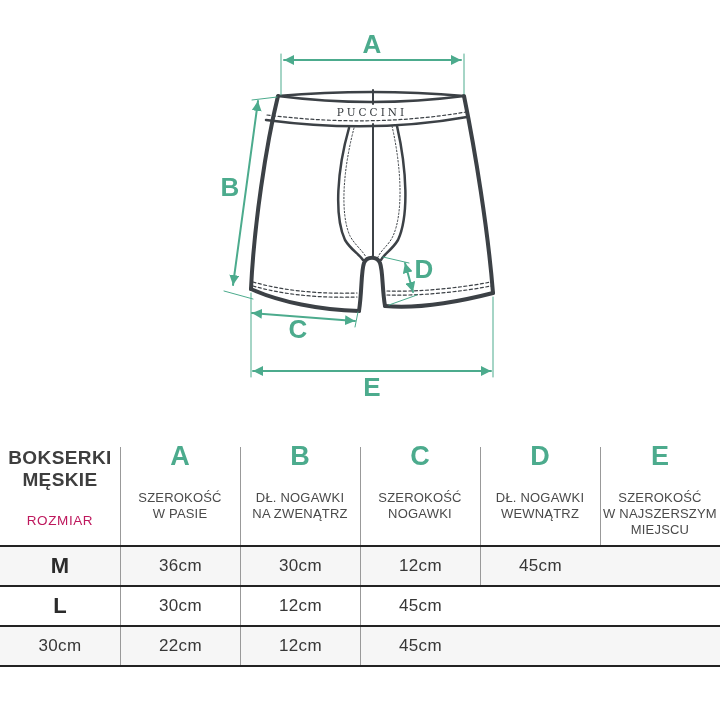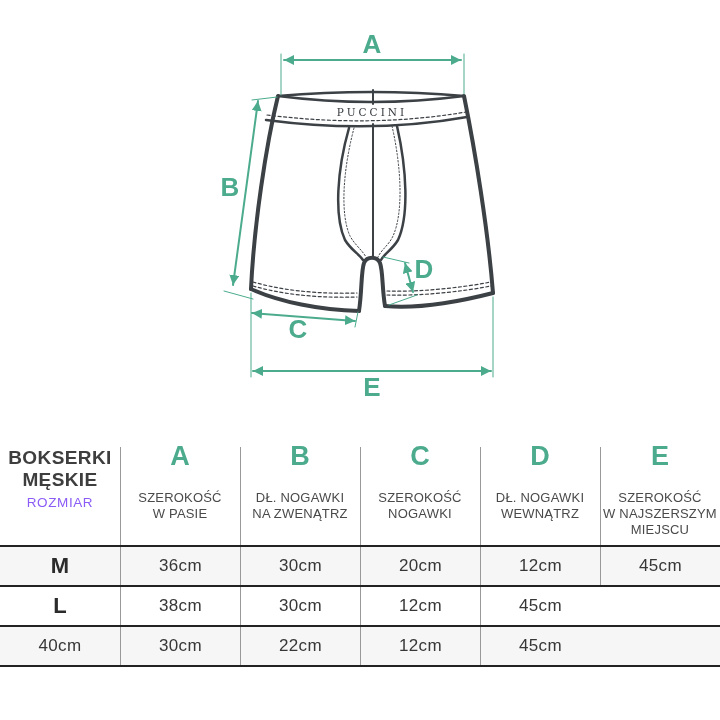--- a/index.html
+++ b/index.html
@@ -18,21 +18,21 @@
   .dim-label{font-family:"Liberation Sans",sans-serif;font-weight:bold;font-size:26px;fill:var(--accent);}
   .brand{font-family:"DejaVu Serif",serif;font-size:10.5px;letter-spacing:3px;fill:#33383C;}
 
   
   .size-table{position:absolute;top:430px;left:0;width:720px;}
   .thead{display:grid;grid-template-columns:repeat(6,1fr);height:115px;}
   .th{position:relative;display:flex;flex-direction:column;align-items:center;text-align:center;padding-top:13px;box-sizing:border-box;}
   .th + .th::before{content:"";position:absolute;left:-0.5px;top:17px;bottom:0;width:1px;background:var(--divider);}
   .title-cell{padding-top:17px;}
   .product-title{font-size:19px;font-weight:bold;color:#3E3E3E;line-height:1.16;white-space:pre-line;letter-spacing:0.4px;}
-  .size-label{margin-top:4px;font-size:13.5px;color:#8b5cf6;letter-spacing:0.6px;}
+  .size-label{margin-top:22px;font-size:13.5px;color:#be185d;letter-spacing:0.6px;}
   .col-letter{font-size:27px;font-weight:bold;color:var(--accent);line-height:1;}
   .col-desc{margin-top:20px;font-size:13px;color:#4A4A4A;line-height:1.24;white-space:pre-line;letter-spacing:0.2px;}
   .tbody{border-bottom:2px solid var(--table-line);}
   .tr{display:grid;grid-template-columns:repeat(6,1fr);height:40px;border-top:2px solid var(--table-line);box-sizing:border-box;background:#fff;}
   .tr.alt{background:var(--row-alt);}
   .td{display:flex;align-items:center;justify-content:center;font-size:17px;color:#373737;letter-spacing:0.3px;}
   .td + .td{border-left:1px solid var(--divider);}
   .td.size{font-size:22px;font-weight:bold;color:#2B2B2B;}
 </style>
 </head>
@@ -133,33 +133,30 @@
 W NAJSZERSZYM
 MIEJSCU</div>
       </div>
     </div>
 
     <div class="tbody">
       <div class="tr alt">
         <div class="td size">M</div>
         <div class="td">36cm</div>
         <div class="td">30cm</div>
-        <div class="td">20cm</div>
         <div class="td">12cm</div>
         <div class="td">45cm</div>
       </div>
       <div class="tr">
         <div class="td size">L</div>
-        <div class="td">38cm</div>
         <div class="td">30cm</div>
         <div class="td">12cm</div>
         <div class="td">45cm</div>
       </div>
       <div class="tr alt">
-        <div class="td">40cm</div>
         <div class="td">30cm</div>
         <div class="td">22cm</div>
         <div class="td">12cm</div>
         <div class="td">45cm</div>
       </div>
     </div>
   </div>
 </div>
 
 </body></html>

